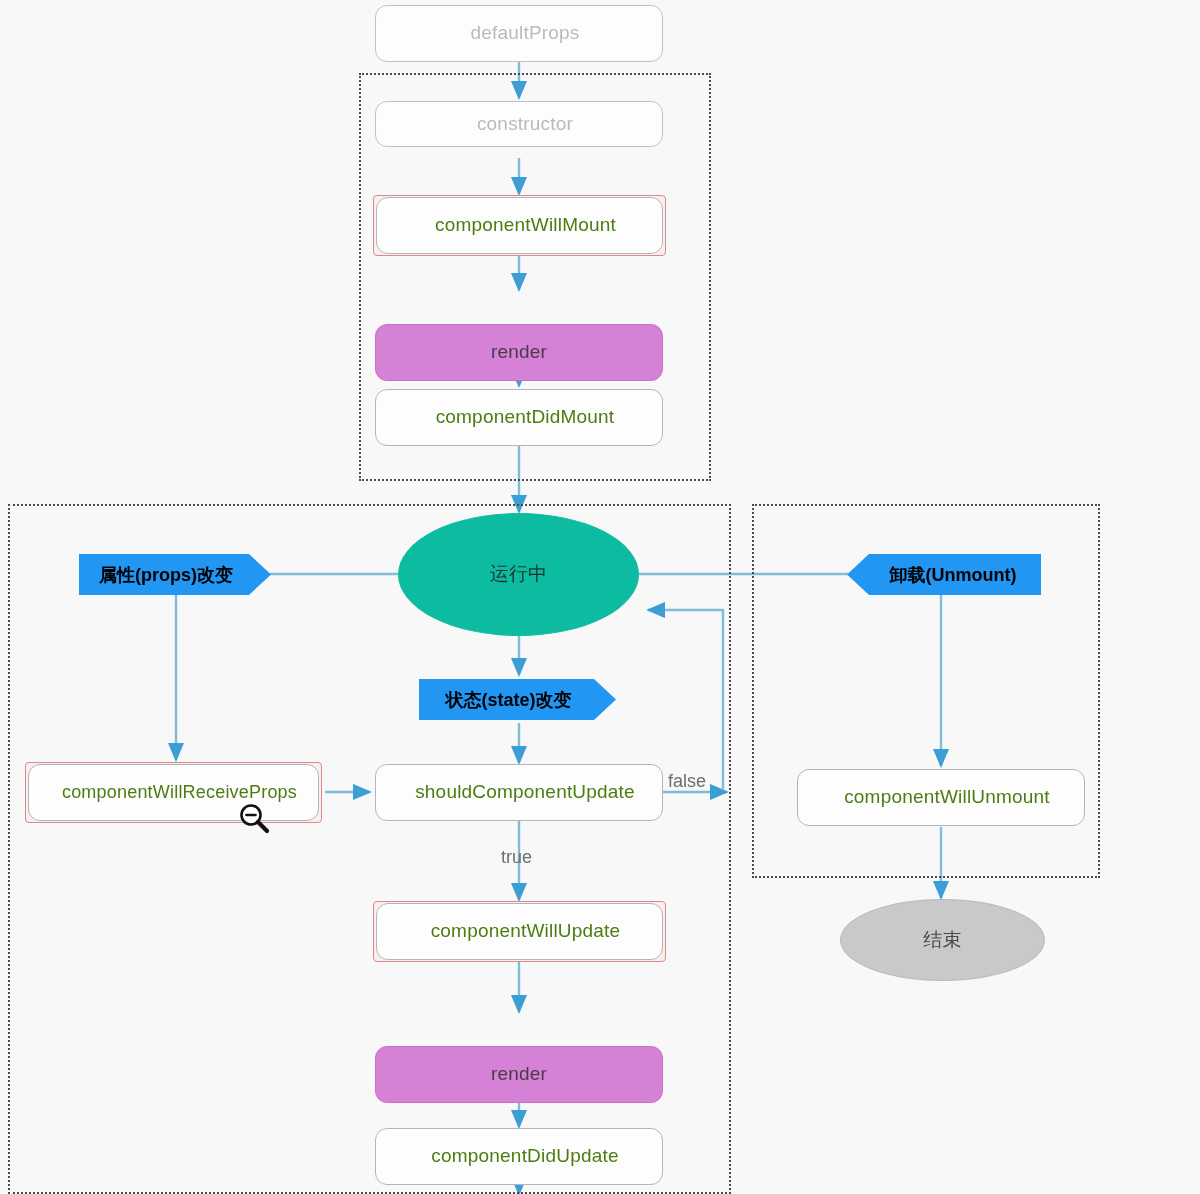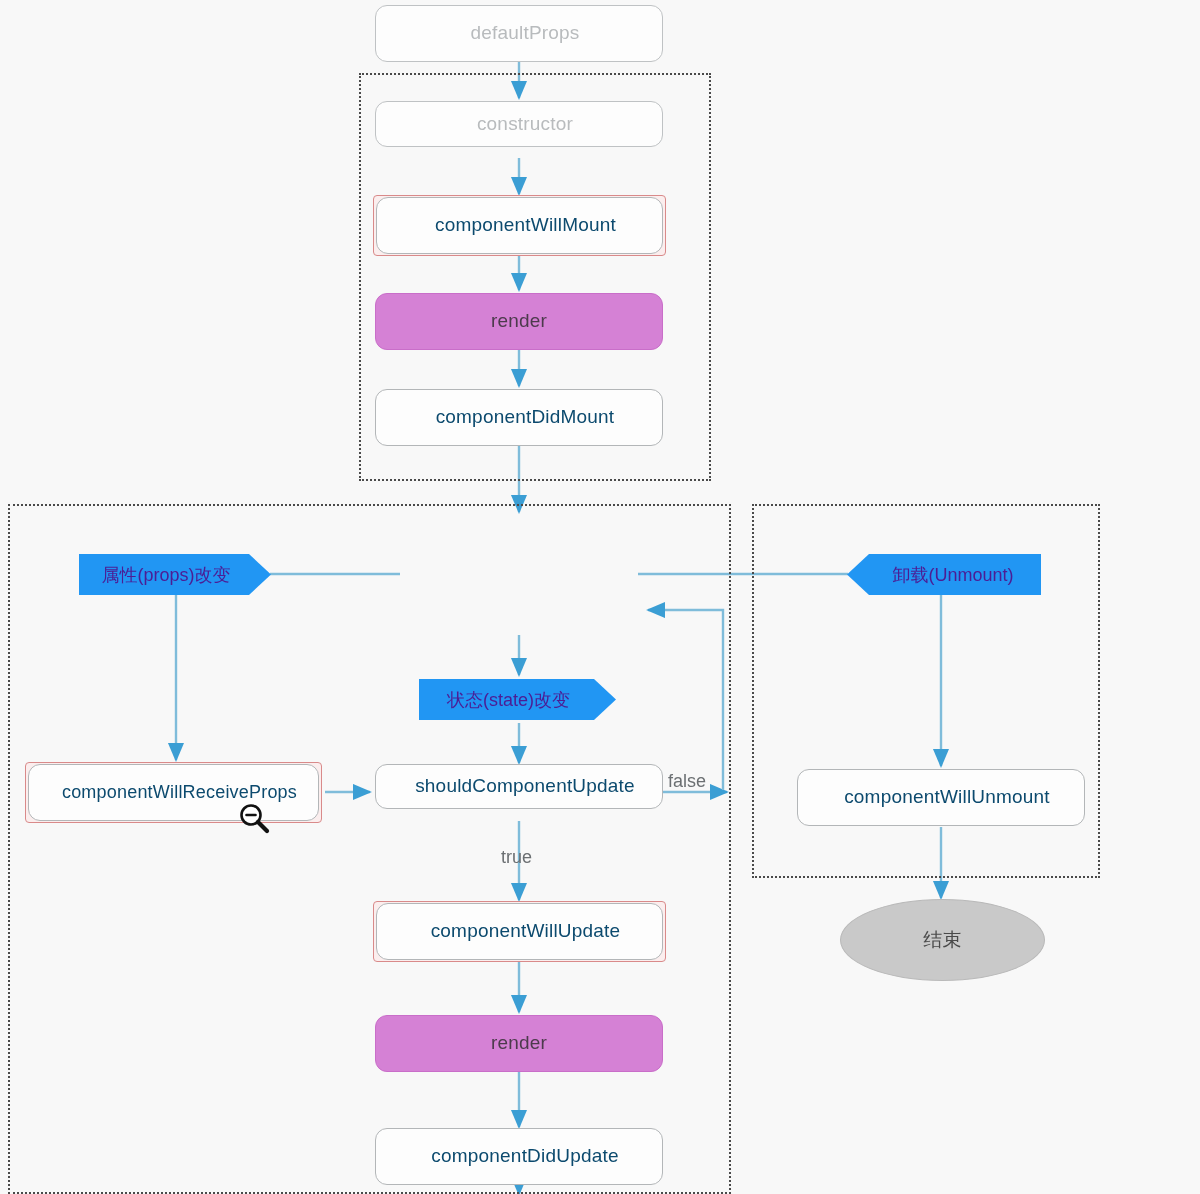--- a/index.html
+++ b/index.html
@@ -35,21 +35,21 @@
   .panel.panel-unmount { left: 752px; top: 504px; width: 348px; height: 374px; }
 
   
   .node {
     position: absolute;
     box-sizing: border-box;
     display: flex;
     align-items: center;
     justify-content: center;
     text-align: center;
-    color: #0c4a6e;
+    color: #4d7c0f;
     font-size: 19px;
     letter-spacing: .2px;
     line-height: 1.1;
     white-space: nowrap;
   }
   .node.box {
     background: #fdfdfd;
     border: 1.5px solid #b3b6b8;
     border-radius: 12px;
     padding-left: 12px;
@@ -64,46 +64,48 @@
     border: 1.5px solid #d98a8a;
     background: #fbeeee;
   }
 
   
   .node.render {
     background: #d581d5;
     border: 1.5px solid #c96ec9;
     border-radius: 12px;
     color: #4c3a4c;
+    margin-top: 31px;
   }
 
   
   .node.ellipse { border-radius: 50%; }
   .node.ellipse.running {
     background: #0dbba0;
     border: 1px solid #0dbba0;
     color: #18362f;
   }
   .node.ellipse.finish {
     background: #c9c9c9;
     border: 1.5px solid #b9b9b9;
     color: #4a4a4a;
   }
 
   
   .pennant {
     position: absolute;
     box-sizing: border-box;
     background: #2196f3;
-    color: #4c1d95;
+    color: #000000;
     font-size: 18px;
     display: flex;
     align-items: center;
     justify-content: center;
     white-space: nowrap;
+    font-weight: bold;
   }
   .pennant.point-right {
     clip-path: polygon(0 0, calc(100% - 22px) 0, 100% 50%, calc(100% - 22px) 100%, 0 100%);
     padding-right: 18px;
   }
   .pennant.point-left {
     clip-path: polygon(22px 0, 100% 0, 100% 100%, 22px 100%, 0 50%);
     padding-left: 18px;
   }
 
@@ -201,39 +203,42 @@
   </div>
 
   <div class="node render" style="left:375px; top:293px; width:288px; height:57px;">
     <span>render</span>
   </div>
 
   <div class="node box" style="left:375px; top:389px; width:288px; height:57px;">
     <span>componentDidMount</span>
   </div>
 
+  <div class="node ellipse running" style="left:398px; top:513px; width:241px; height:123px; font-size:19px;">
+    <span>运行中</span>
+  </div>
 
   <div class="pennant point-right" style="left:79px; top:554px; width:192px; height:41px;">
     <span>属性(props)改变</span>
   </div>
 
   <div class="pennant point-right" style="left:419px; top:679px; width:197px; height:41px;">
     <span>状态(state)改变</span>
   </div>
 
   <div class="pennant point-left" style="left:847px; top:554px; width:194px; height:41px;">
     <span>卸载(Unmount)</span>
   </div>
 
   <div class="legacy-wrap" style="left:25px; top:762px; width:297px; height:61px; border-radius:4px;"></div>
   <div class="node box" style="left:28px; top:764px; width:291px; height:57px; font-size:18px;">
     <span>componentWillReceiveProps</span>
   </div>
 
-  <div class="node box" style="left:375px; top:764px; width:288px; height:45px;">
+  <div class="node box" style="left:375px; top:764px; width:288px; height:57px;">
     <span>shouldComponentUpdate</span>
   </div>
 
   <div class="edge-label" style="left:668px; top:771px;">false</div>
   <div class="edge-label" style="left:501px; top:847px;">true</div>
 
   <div class="legacy-wrap" style="left:373px; top:901px; width:293px; height:61px; border-radius:4px;"></div>
   <div class="node box" style="left:376px; top:903px; width:287px; height:57px;">
     <span>componentWillUpdate</span>
   </div>

